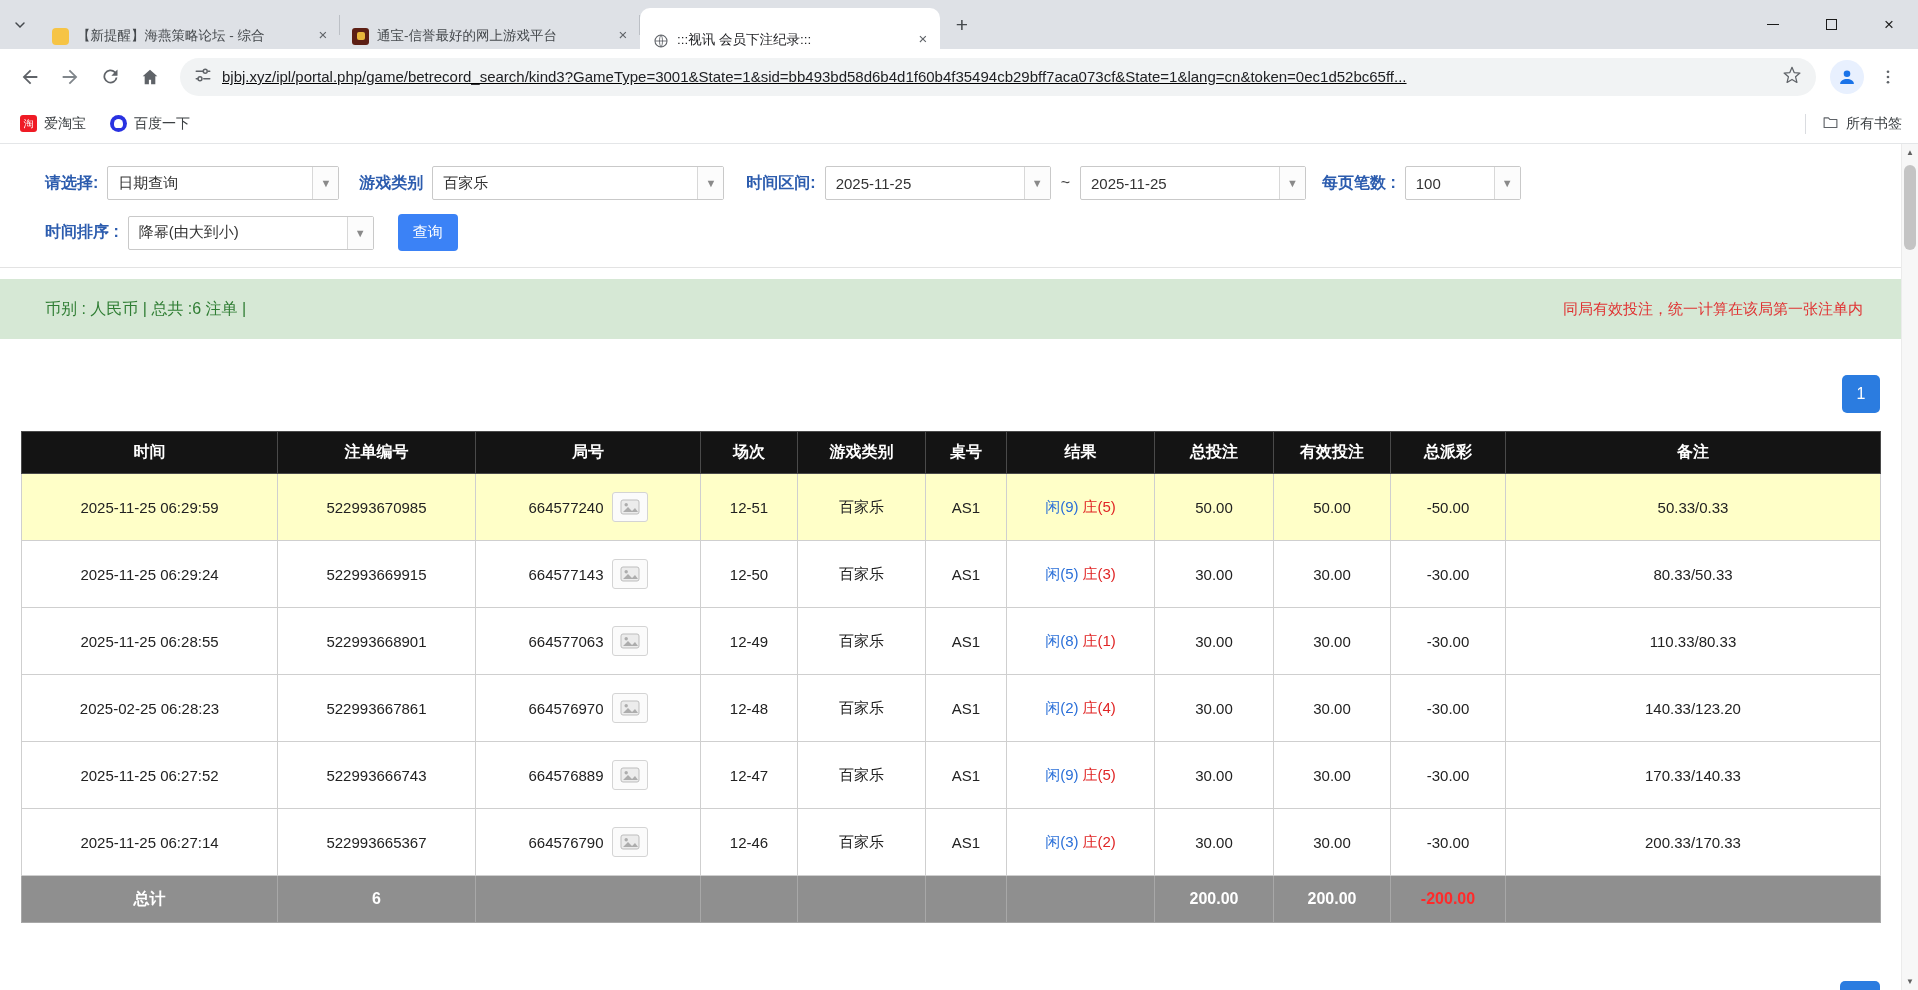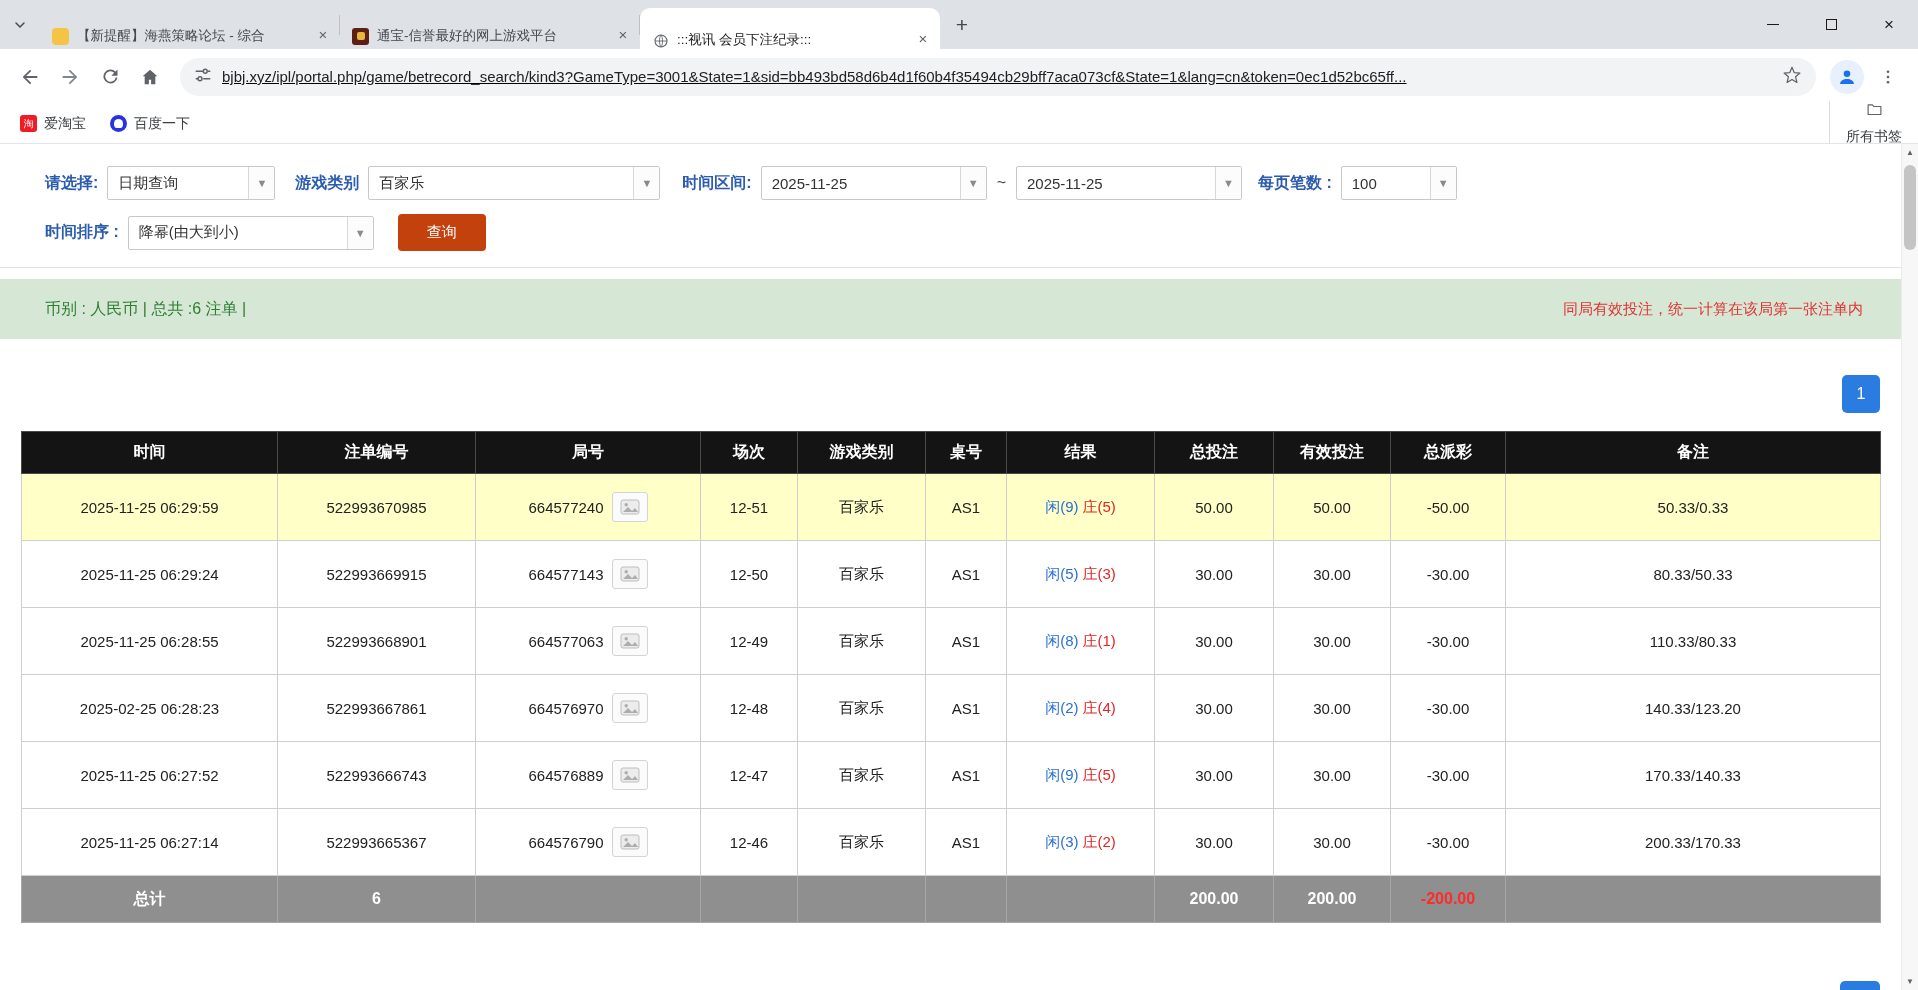--- a/index.html
+++ b/index.html
@@ -30,33 +30,33 @@
   .nav-icon { width:40px; height:40px; border-radius:50%; display:flex; align-items:center; justify-content:center; flex:none; }
   .urlbar { flex:1; height:38px; background:#f1f3f4; border-radius:19px; display:flex; align-items:center; padding:8px 14px; margin:0 10px; min-width:0;text-decoration:underline; }
   .url-text { flex:1; font-size:15px; color:#202124; white-space:nowrap; overflow:hidden; margin:0 10px; }
   .avatar { width:34px; height:34px; border-radius:50%; background:#e8f0fe; display:flex; align-items:center; justify-content:center; flex:none; margin:0 4px; }
 
   .bookmarksbar { height:40px; background:#fff; border-bottom:1px solid #e4e6e8; display:flex; align-items:center; padding:0 16px; font-size:14px; color:#3c4043; }
   .bm-item { display:flex; align-items:center; gap:7px; padding:4px 10px 4px 4px; margin-right:10px; }
   .bm-ico-taobao { width:17px; height:17px; background:#ef1b25; border-radius:3px; color:#fff; font-size:10px; display:flex; align-items:center; justify-content:center; }
   .bm-ico-baidu { width:17px; height:17px; background:#2932e1; border-radius:50%; position:relative; }
   .bm-ico-baidu:after { content:""; position:absolute; left:4px; top:4px; width:9px; height:9px; border-radius:50% 50% 40% 40%; background:#fff; }
-  .bm-right { margin-left:auto; display:flex; align-items:center; gap:7px; border-left:1px solid #dadce0; padding-left:16px;flex-direction:column; }
+  .bm-right { margin-left:auto; display:flex; align-items:center; gap:7px; border-left:1px solid #dadce0; padding-left:16px; }
 
   
   .page { height:846px; background:#fff; position:relative; }
 
   .filters { padding:10px 0 16px 0; border-bottom:1px solid #e3e3e3; }
   .filter-row { display:flex; align-items:center; padding-left:45px; margin-top:12px; }
   .flabel { color:#2c5cae; font-weight:bold; font-size:16px; white-space:nowrap; margin-right:9px; }
   .select { display:flex; align-items:center; height:34px; border:1px solid #c9c9c9; background:#fff; border-radius:2px; }
   .sel-val { flex:1; padding:0 10px; font-size:15px; color:#333; white-space:nowrap; overflow:hidden; }
   .sel-arrow { width:26px; height:100%; border-left:1px solid #d8d8d8; color:#8a8a8a; font-size:11px; display:flex; align-items:center; justify-content:center; background:#fcfcfc; flex:none; }
   .tilde { font-size:16px; color:#444; margin:0 10px; }
-  .btn-search { margin-left:24px; background:#c2410c; color:#fff; border:none; font-size:15px; padding:9px 29px; border-radius:4px; font-family:inherit; }
+  .btn-search { margin-left:24px; background:#3b82f6; color:#fff; border:none; font-size:15px; padding:9px 15px; border-radius:4px; font-family:inherit; }
 
   .summary-bar { margin-top:11px; height:60px; background:#d6e8d5; display:flex; align-items:center; justify-content:space-between; padding:0 55px 0 45px; }
   .summary-left { color:#2f7d33; font-size:16px; }
   .summary-right { color:#e03232; font-size:15px; }
 
   .pagination-row { display:flex; justify-content:flex-end; padding-right:38px; margin-top:36px; }
   .page-btn { min-width:38px; height:38px; background:#2b7ce0; color:#fff; border-radius:5px; display:flex; align-items:center; justify-content:center; font-size:16px; }
 
   table.records { margin:18px 0 0 21px; width:1859px; border-collapse:collapse; table-layout:fixed; text-align:center;border-radius:21px; }
   table.records thead th { background:#141414; color:#fff; height:42px; font-size:16px; font-weight:bold; border:1px solid #4a4a4a; }
@@ -199,21 +199,21 @@
     </span>
     <span>所有书签</span>
   </div>
 </div>
 
 <div class="page">
 
   <div class="filters">
     <div class="filter-row">
       <span class="flabel">请选择:</span>
-      <div class="select" style="width:168px">
+      <div class="select" style="width:232px">
         <span class="sel-val">日期查询</span>
         <span class="sel-arrow">▼</span>
       </div>
 
       <span class="flabel" style="margin-left:20px">游戏类别</span>
       <div class="select" style="width:292px">
         <span class="sel-val">百家乐</span>
         <span class="sel-arrow">▼</span>
       </div>
 

